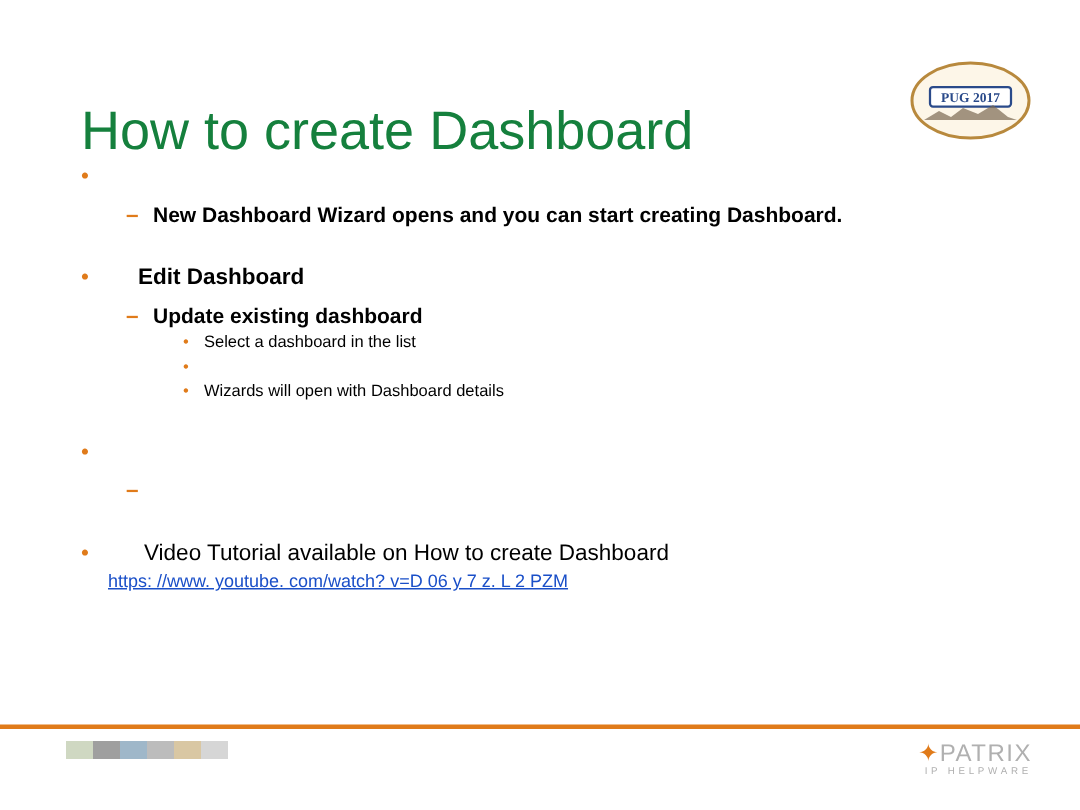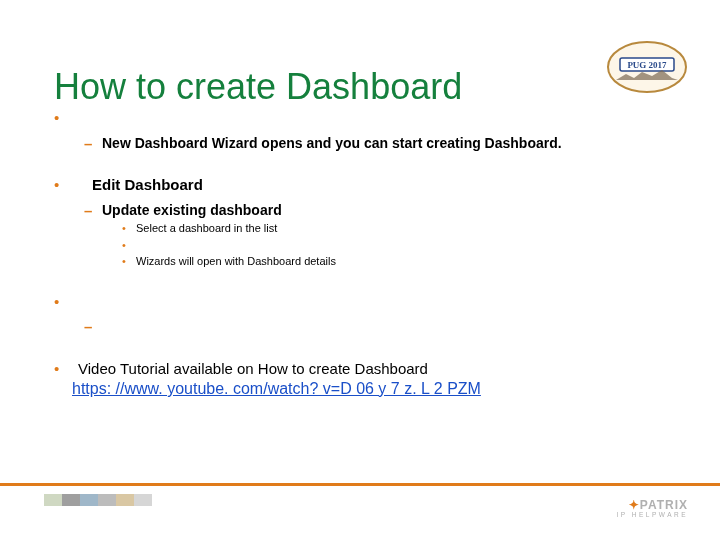--- a/index.html
+++ b/index.html
@@ -91,21 +91,21 @@
     line-height: 1.5;
   }
   .indent1 { margin-left: 0px; }
   .indent2 { margin-left: 30px; }
   .indent3 { margin-left: 68px; }
   .spacer-md { height: 22px; }
   .spacer-sm { height: 6px; }
   .link {
     color: #1a4fc8;
     text-decoration: underline;
-    font-size: 16px;
+    font-size: 12px;
     margin-left: 18px;
     display: inline-block;
     margin-top: 2px;
   }
   .footer-line {
     position: absolute;
     left: 0;
     right: 0;
     bottom: 54px;
     height: 3px;
@@ -123,22 +123,22 @@
     width: 18px;
     height: 12px;
   }
   .footer-logo {
     position: absolute;
     right: 32px;
     bottom: 22px;
     text-align: right;
   }
   .footer-logo .brand {
-    font-size: 12px;
-    font-weight: 700;
+    font-size: 16px;
+    font-weight: 400;
     letter-spacing: 1px;
     color: #b0b0b0;
   }
   .footer-logo .brand .accent {
     color: #e07b1a;
   }
   .footer-logo .tag {
     font-size: 6.5px;
     letter-spacing: 2.5px;
     color: #b0b0b0;
@@ -206,21 +206,21 @@
     <div class="spacer-sm"></div>
     <div class="bullet-row indent2">
       <span class="dash">–</span>
     </div>
 
     <div class="spacer-md"></div>
 
     
     <div class="bullet-row indent1">
       <span class="dot">•</span>
-      <span class="l1" style="margin-left:6px">Video Tutorial available on How to create Dashboard</span>
+      <span class="l1" style="margin-left:24px">Video Tutorial available on How to create Dashboard</span>
     </div>
     <a class="link indent2">https: //www. youtube. com/watch? v=D 06 y 7 z. L 2 PZM</a>
 
   </div>
 
   <div class="footer-line"></div>
 
   <div class="footer-blocks">
     <span style="background:#cfd8c2"></span>
     <span style="background:#9f9f9f"></span>

